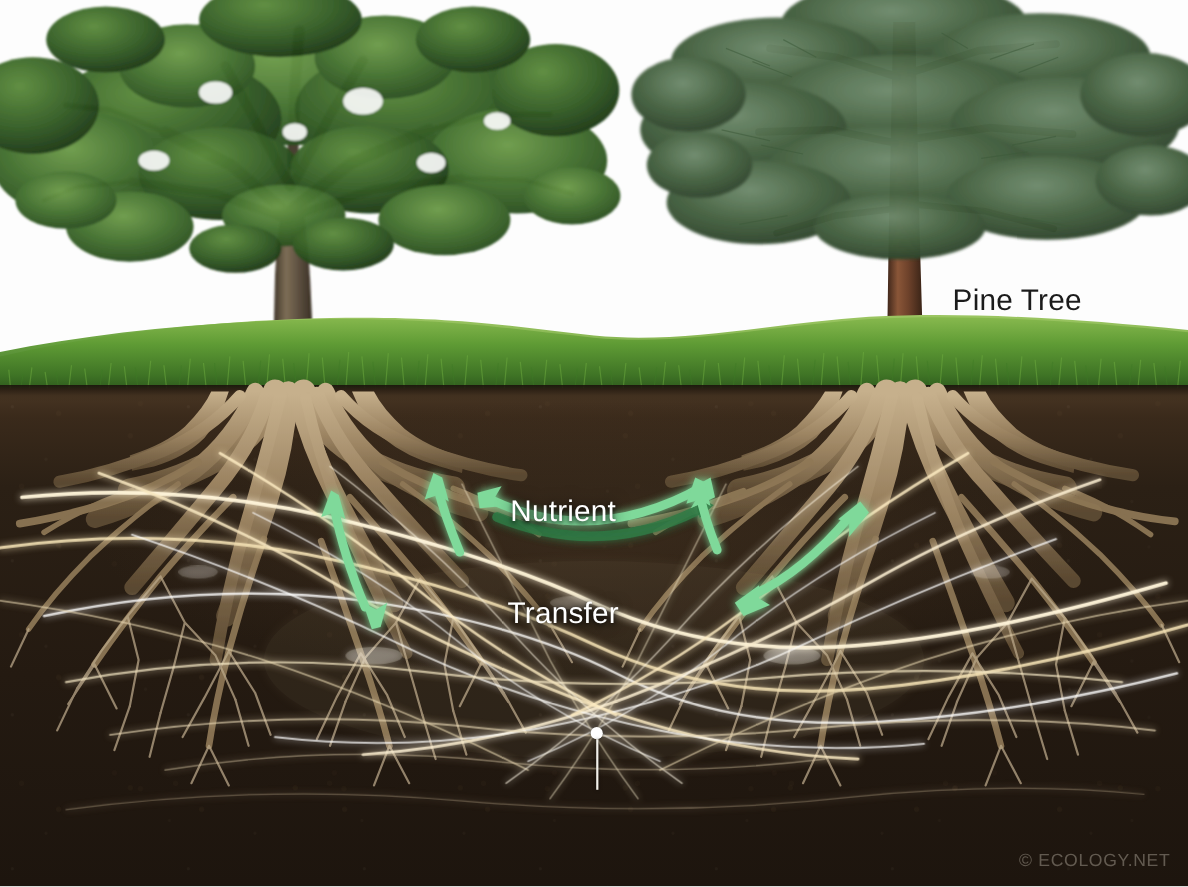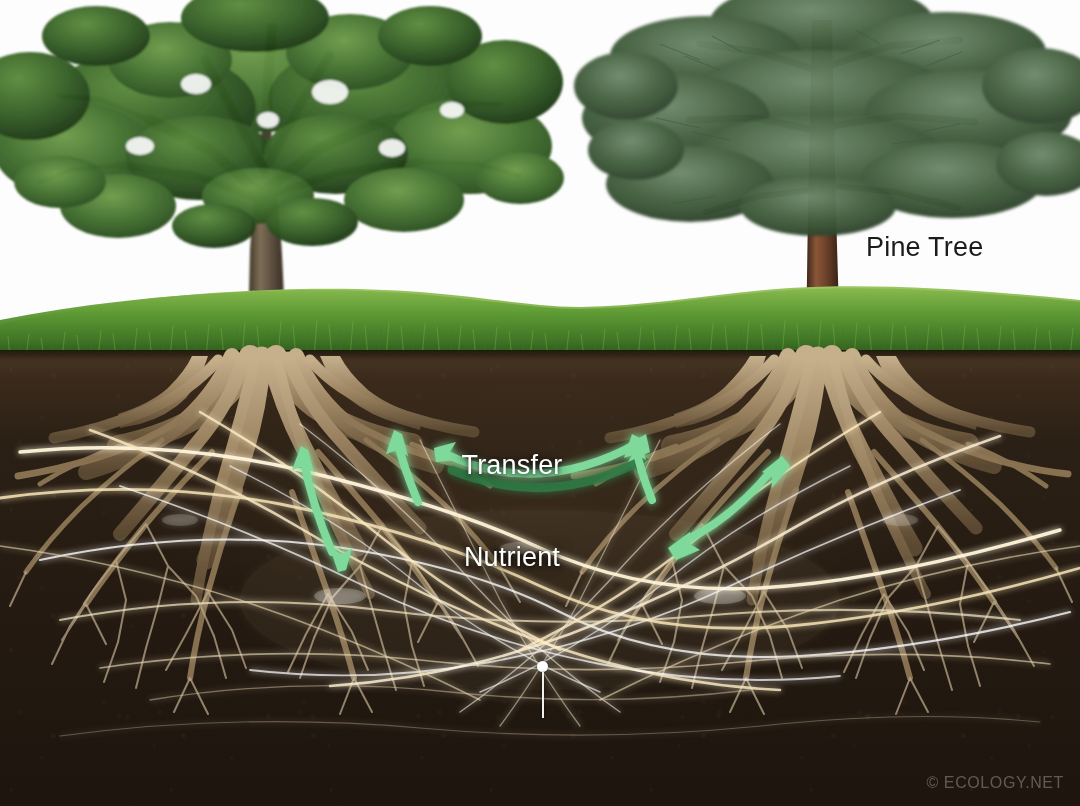--- a/index.html
+++ b/index.html
@@ -50,21 +50,21 @@
 
   
   .svg-over{position:absolute;left:0;top:0;width:1080px;height:806px;pointer-events:none;}
 
   
   .label{position:absolute;white-space:pre;}
   .label-dark{color:#1b1b1b;font-size:27px;letter-spacing:.2px;}
   .label-light{color:#ffffff;font-size:27px;letter-spacing:.2px;line-height:1.14;
     text-shadow:0 1px 5px rgba(0,0,0,.85),0 0 14px rgba(0,0,0,.7);}
   #label-oak{left:118px;top:242px;}
-  #label-pine{left:866px;top:232px;}
+  #label-pine{left:866px;top:258px;}
   #label-nutrient{left:432px;top:388px;width:160px;text-align:center;}
   #label-fungal{left:455px;top:722px;}
 
   .leader-line{position:absolute;left:542px;top:672px;width:2px;height:46px;
     background:#f2f0ea;box-shadow:0 0 3px rgba(0,0,0,.6);}
   .leader-dot{position:absolute;left:537px;top:661px;width:11px;height:11px;
     border-radius:50%;background:#ffffff;box-shadow:0 0 4px rgba(0,0,0,.6);}
 
   .credit{position:absolute;right:16px;bottom:14px;color:#8d8579;opacity:.62;
     font-size:16px;letter-spacing:.6px;text-align:right;}
@@ -469,21 +469,21 @@
         <polygon points="782,456 762,472 772,476 772,488 790,466" fill="#7fd99a"></polygon>
         <polygon points="668,548 690,532 690,544 700,550 676,560" fill="#7fd99a"></polygon>
       </g>
     </g>
   </svg>
 
 
   <div class="label label-dark" id="label-pine">Pine Tree</div>
 
   <div class="label label-light" id="label-nutrient">
+    <div>Nutrient</div>
     <div>Transfer</div>
-    <div>Nutrient</div>
   </div>
 
   <div class="leader-dot"></div>
   <div class="leader-line"></div>
 
   <div class="credit">© ECOLOGY.NET</div>
 </div>
 
 </body></html>

